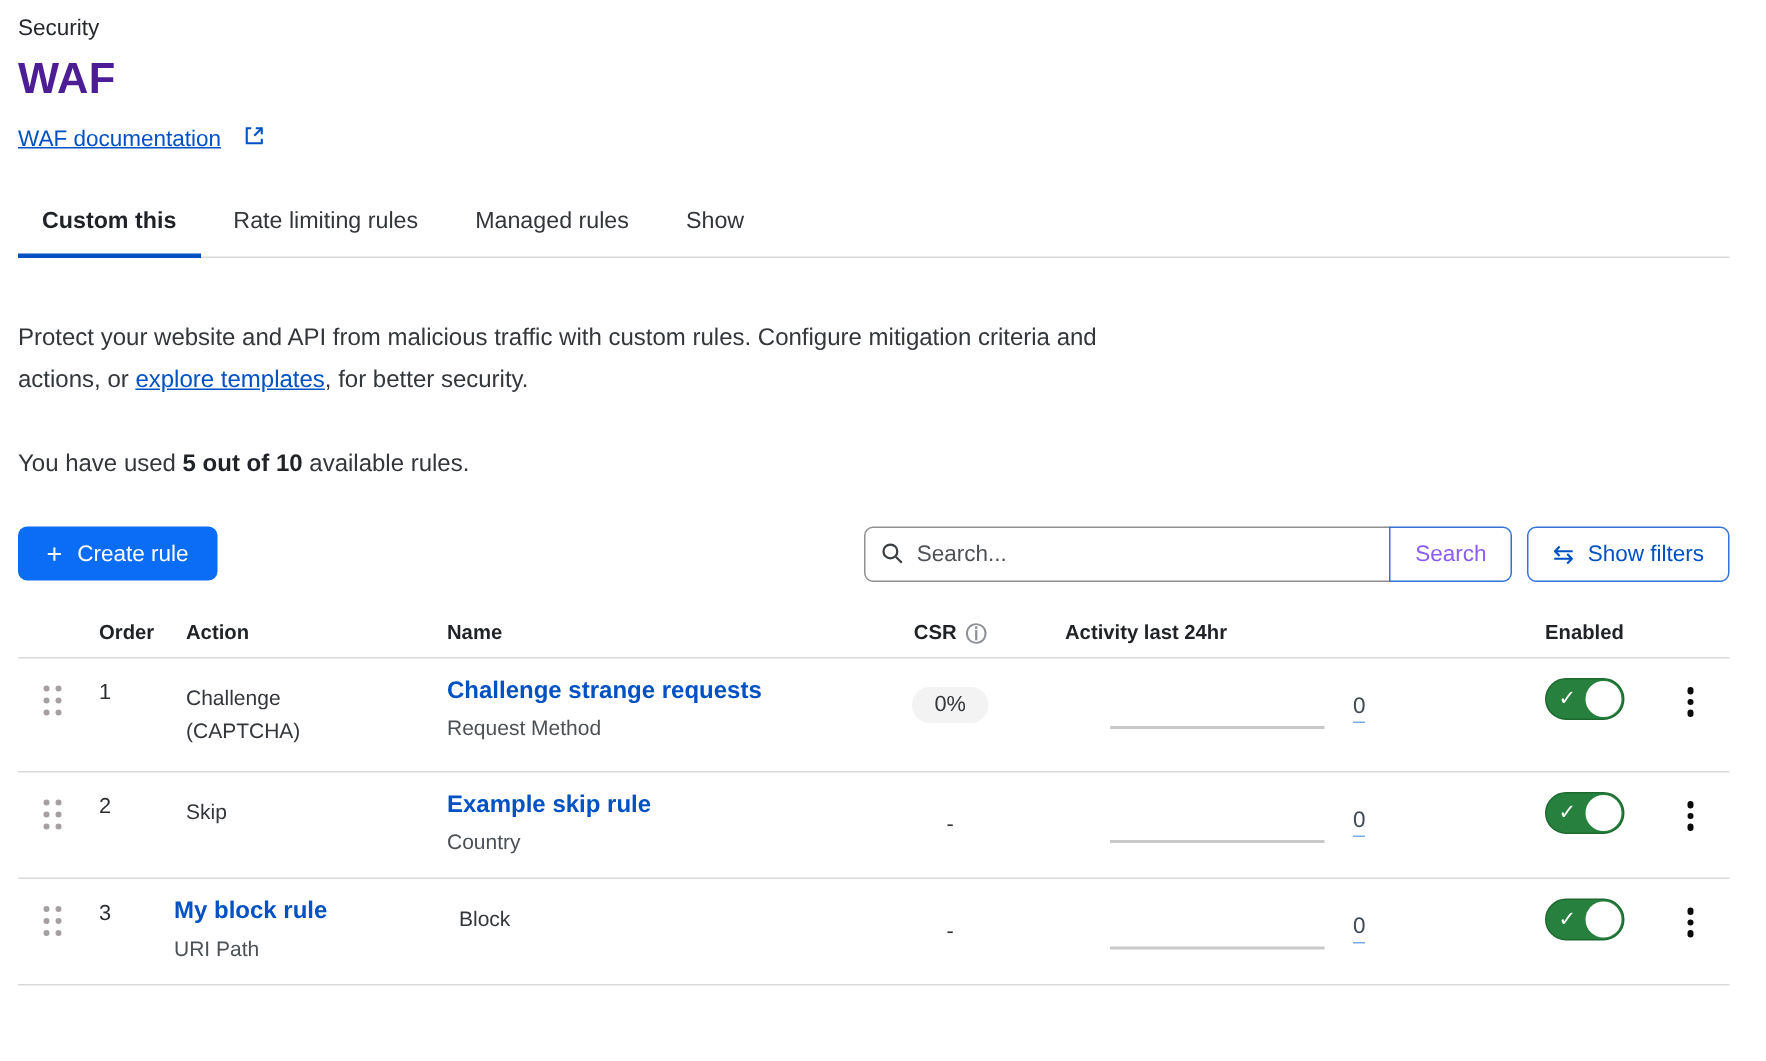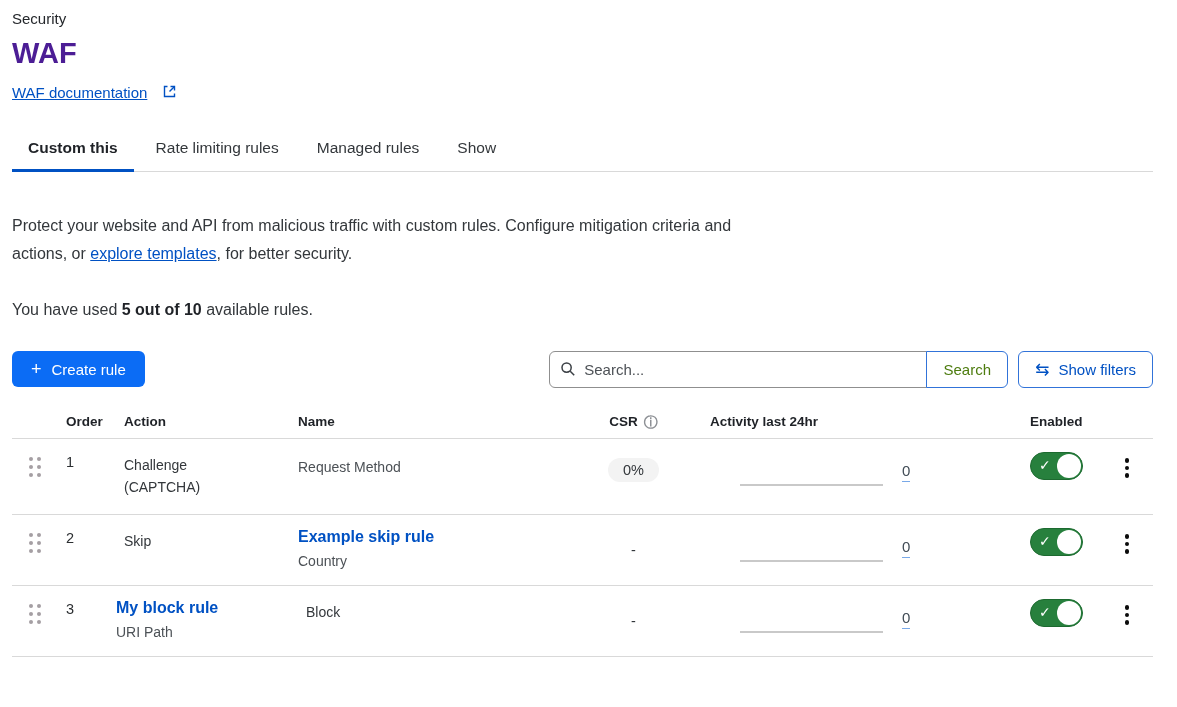--- a/index.html
+++ b/index.html
@@ -27,28 +27,28 @@
   .usage { margin-top:33px; font-size:16px; color:#33373b; }
   .usage b { color:#1f2227; }
 
   
   .toolbar { display:flex; justify-content:space-between; align-items:flex-start; margin-top:32px; }
   .btn-primary { display:flex; align-items:center; gap:10px; background:#0b6cf5; color:#fff; border:none;
                  border-radius:6px; padding:0 19px; height:36px; font-size:15px; cursor:pointer;
                  font-family:inherit; }
   .btn-primary .plus { font-size:18px; font-weight:400; line-height:1; }
   .right-tools { display:flex; align-items:stretch; }
-  .search-box { position:relative; width:378px; height:37px; }
+  .search-box { position:relative; width:351px; height:37px; }
   .search-box input { width:100%; height:100%; border:1px solid #8f8f8f; border-right:1px solid #8f8f8f;
                       border-radius:6px 0 0 6px; padding:0 8px 0 34px; font-size:15px; color:#33373b;
                       font-family:inherit; outline:none; }
   .search-box input::placeholder { color:#4d5156; opacity:1; }
   .search-icon { position:absolute; left:11px; top:10px; }
   .btn-search { width:82px; height:37px; margin-left:-1px; background:#fff; border:1px solid #3173d9;
-                color:#4d7c0f; font-size:15px; border-radius:0 6px 6px 0; cursor:pointer; font-family:inherit;
+                color:#8b5cf6; font-size:15px; border-radius:0 6px 6px 0; cursor:pointer; font-family:inherit;
                 position:relative; z-index:2; }
   .btn-filters { margin-left:10px; height:37px; background:#fff; border:1px solid #3173d9; color:#0051c3;
                  font-size:15px; border-radius:6px; padding:0 16px; cursor:pointer; font-family:inherit;
                  display:flex; align-items:center; gap:9px; }
   .swap-icon { font-size:17px; line-height:1; }
 
   
   .table { margin-top:26px; }
   .grid-row { display:grid; grid-template-columns:46px 58px 182px 1fr 125px 225px 95px 85px 52px; }
   .thead { border-bottom:1px solid #d9d9d9; padding-bottom:9px; }
@@ -161,20 +161,21 @@
       <i></i>
             <i></i>
             <i></i>
             <i></i>
             <i></i>
             <i></i>
     </div>
     <div class="td c-order">1</div>
     <div class="td c-action"><span>Challenge (CAPTCHA)</span></div>
     <div class="td c-name">
+      <a class="rule-name">Challenge strange requests</a>
       <div class="rule-field">Request Method</div>
     </div>
     <div class="td c-csr"><span class="csr-badge">0%</span></div>
     <div class="td c-activity">
       <div class="spark"></div>
       <span class="count-link">0</span>
     </div>
     <div class="td"></div>
     <div class="td c-enabled">
       <div class="toggle">

